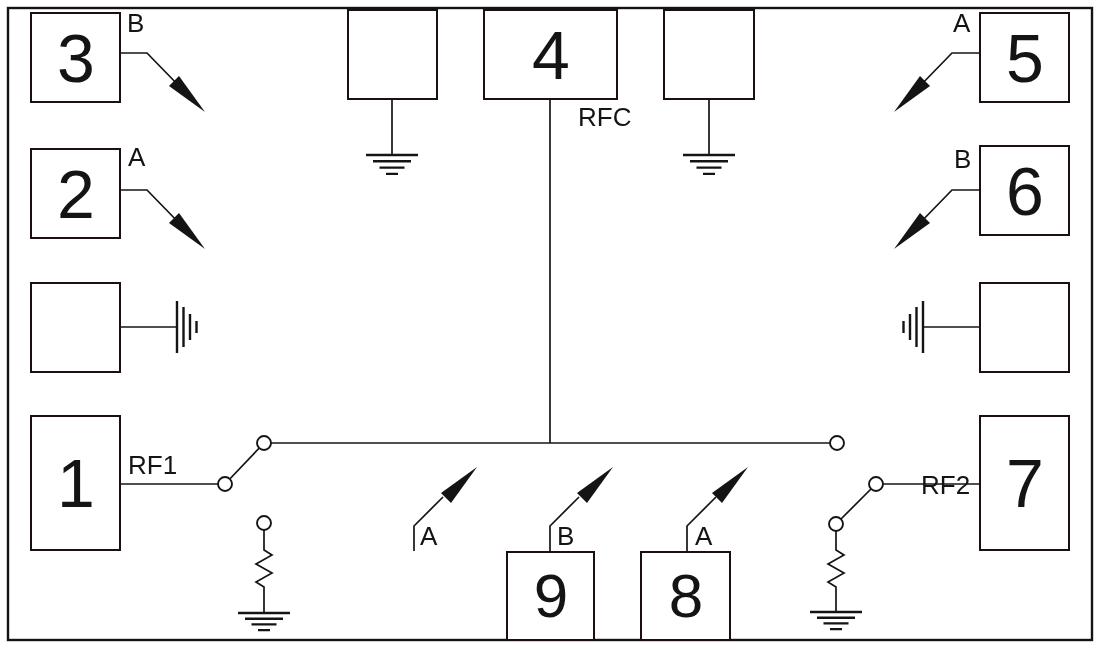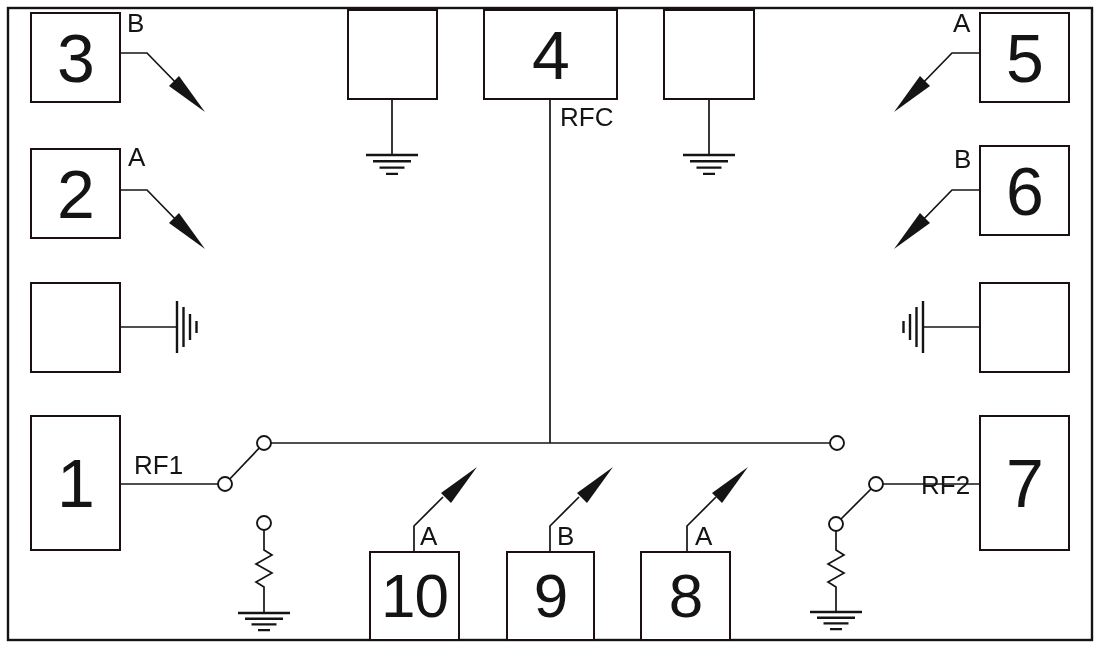--- a/index.html
+++ b/index.html
@@ -154,34 +154,31 @@
     <span class="num">5</span>
   </div>
   <div class="pad" style="left:979px;top:145px;width:91px;height:91px">
     <span class="num">6</span>
   </div>
   <div class="pad" style="left:979px;top:282px;width:91px;height:91px"></div>
   <div class="pad" style="left:979px;top:415px;width:91px;height:136px">
     <span class="num">7</span>
   </div>
 
-  <div class="pad" style="left:369px;top:551px;width:91px;height:90px">
-    <span class="num-sm">10</span>
-  </div>
   <div class="pad" style="left:506px;top:551px;width:89px;height:90px">
     <span class="num-sm">9</span>
   </div>
   <div class="pad" style="left:640px;top:551px;width:91px;height:90px">
     <span class="num-sm">8</span>
   </div>
 
   <div class="lbl" style="left:127px;top:10px">B</div>
   <div class="lbl" style="left:128px;top:144px">A</div>
-  <div class="lbl" style="left:134px;top:452px">RF1</div>
-  <div class="lbl" style="left:560px;top:104px">RFC</div>
+  <div class="lbl" style="left:128px;top:452px">RF1</div>
+  <div class="lbl" style="left:578px;top:104px">RFC</div>
   <div class="lbl" style="left:953px;top:10px">A</div>
   <div class="lbl" style="left:954px;top:146px">B</div>
   <div class="lbl" style="left:921px;top:472px">RF2</div>
   <div class="lbl" style="left:420px;top:523px">A</div>
   <div class="lbl" style="left:557px;top:523px">B</div>
   <div class="lbl" style="left:695px;top:523px">A</div>
 
 </div>
 
 </body></html>

